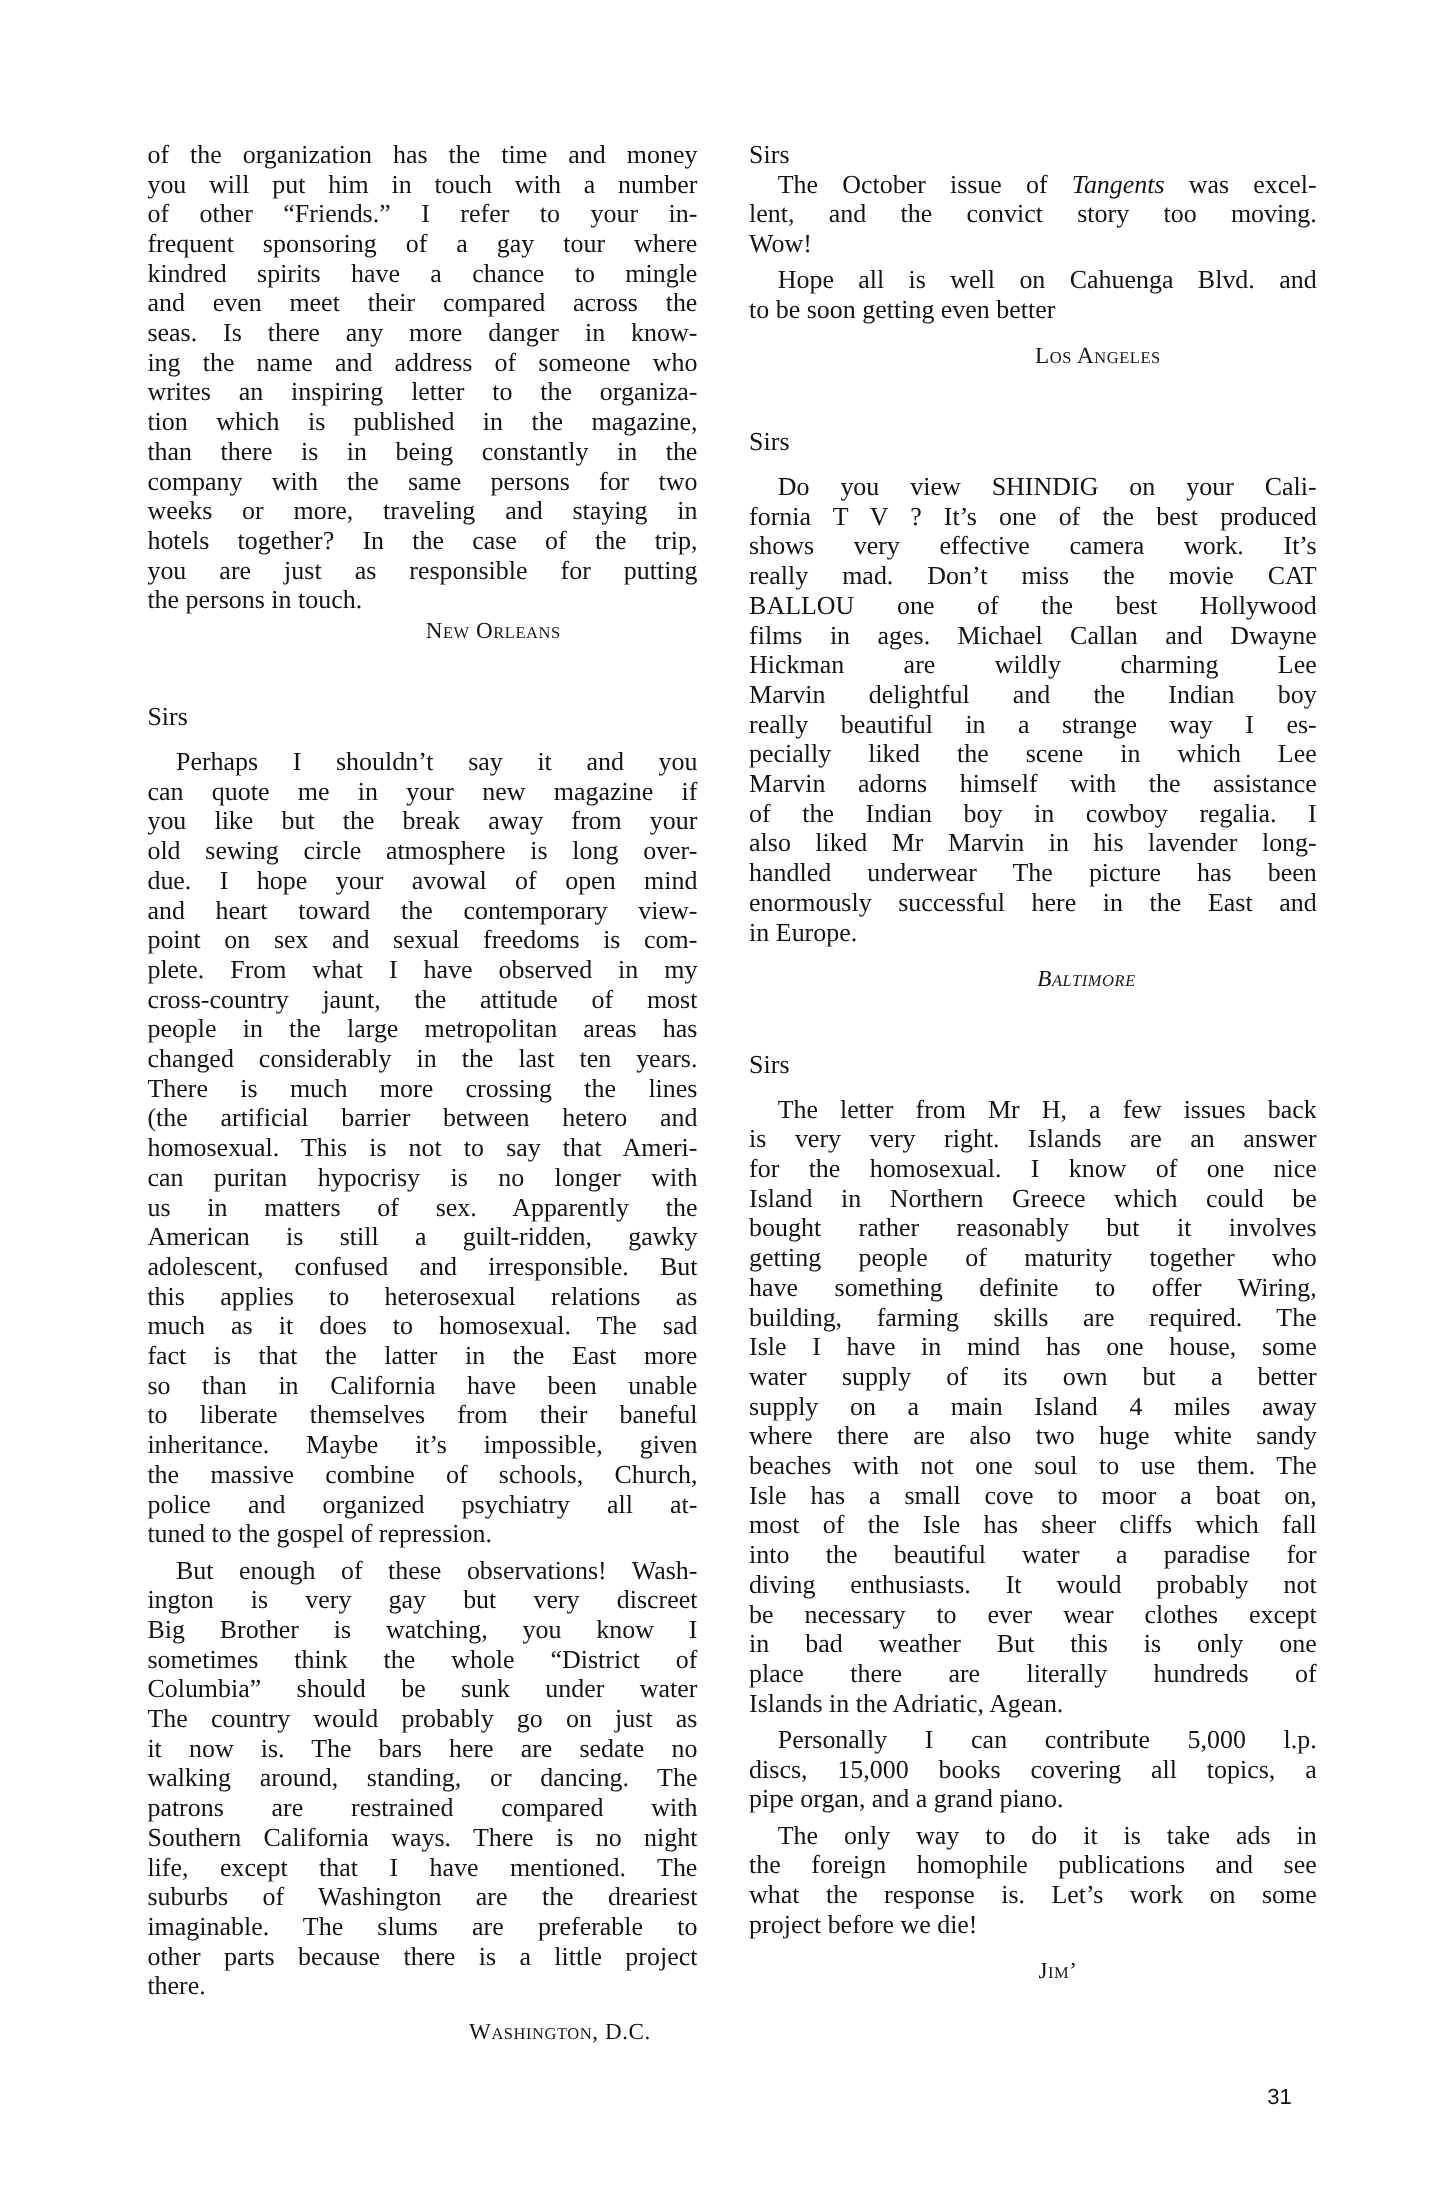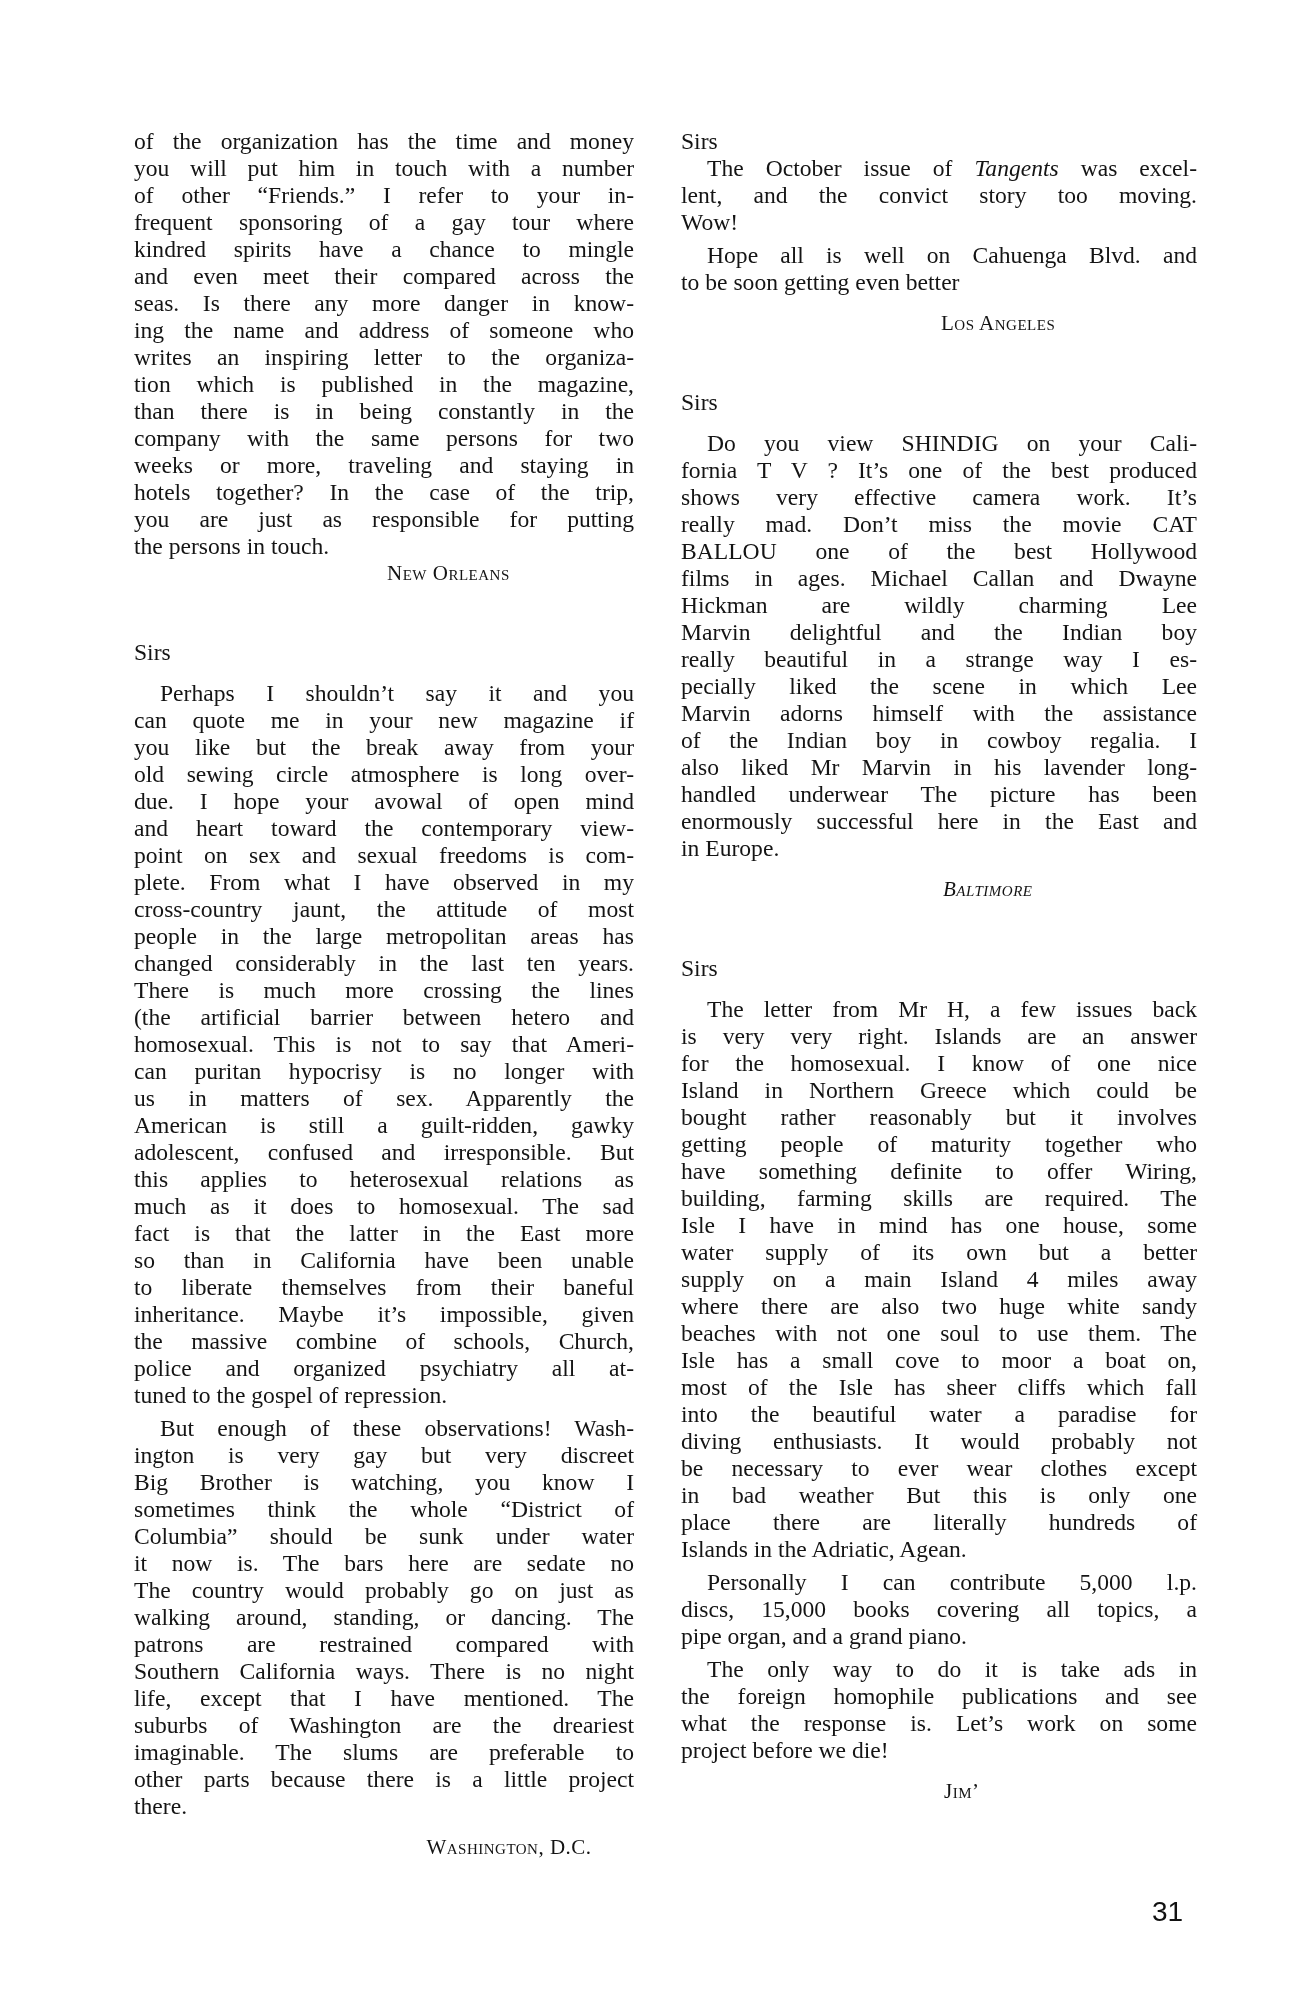--- a/index.html
+++ b/index.html
@@ -20,21 +20,21 @@
   .line.indent { padding-left: 26px; }
   .sirs { font-size: 23.6px; height: 27px; line-height: 27px; display: block; }
   .sig {
     display: block; font-variant: small-caps; font-size: 21px;
     letter-spacing: 0.5px; height: 27px; line-height: 27px;
   }
   .italic { font-style: italic; }
   .page-number {
     position: absolute; left: 1152px; top: 1896px;
     font-family: "Liberation Sans", "DejaVu Sans", sans-serif;
-    font-size: 28px; color: #111;
+    font-size: 20px; color: #111;
   }
 </style>
 </head>
 <body>
 
 <div class="col col-left">
   <div id="l1">
       <span class="line">of the organization has the time and money</span>
       <span class="line">you will put him in touch with a number</span>
       <span class="line">of other “Friends.” I refer to your in-</span>
@@ -86,22 +86,22 @@
       <span class="line">police and organized psychiatry all at-</span>
       <span class="line last">tuned to the gospel of repression.</span>
     </div>
   <div style="height:6px"></div>
   <div id="l2p2">
       <span class="line indent">But enough of these observations! Wash-</span>
       <span class="line">ington is very gay but very discreet</span>
       <span class="line">Big Brother is watching, you know I</span>
       <span class="line">sometimes think the whole “District of</span>
       <span class="line">Columbia” should be sunk under water</span>
+      <span class="line">The country would probably go on just as</span>
       <span class="line">it now is. The bars here are sedate   no</span>
-      <span class="line">The country would probably go on just as</span>
       <span class="line">walking around, standing, or dancing. The</span>
       <span class="line">patrons are restrained compared with</span>
       <span class="line">Southern California ways. There is no night</span>
       <span class="line">life, except that I have mentioned. The</span>
       <span class="line">suburbs of Washington are the dreariest</span>
       <span class="line">imaginable. The slums are preferable to</span>
       <span class="line">other parts because there is a little project</span>
       <span class="line last">there.</span>
     </div>
   <div style="height:14px"></div>

